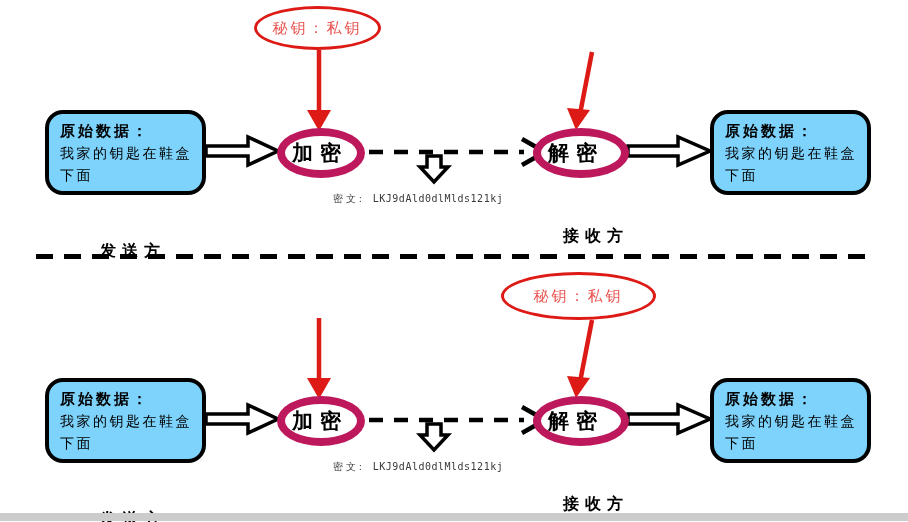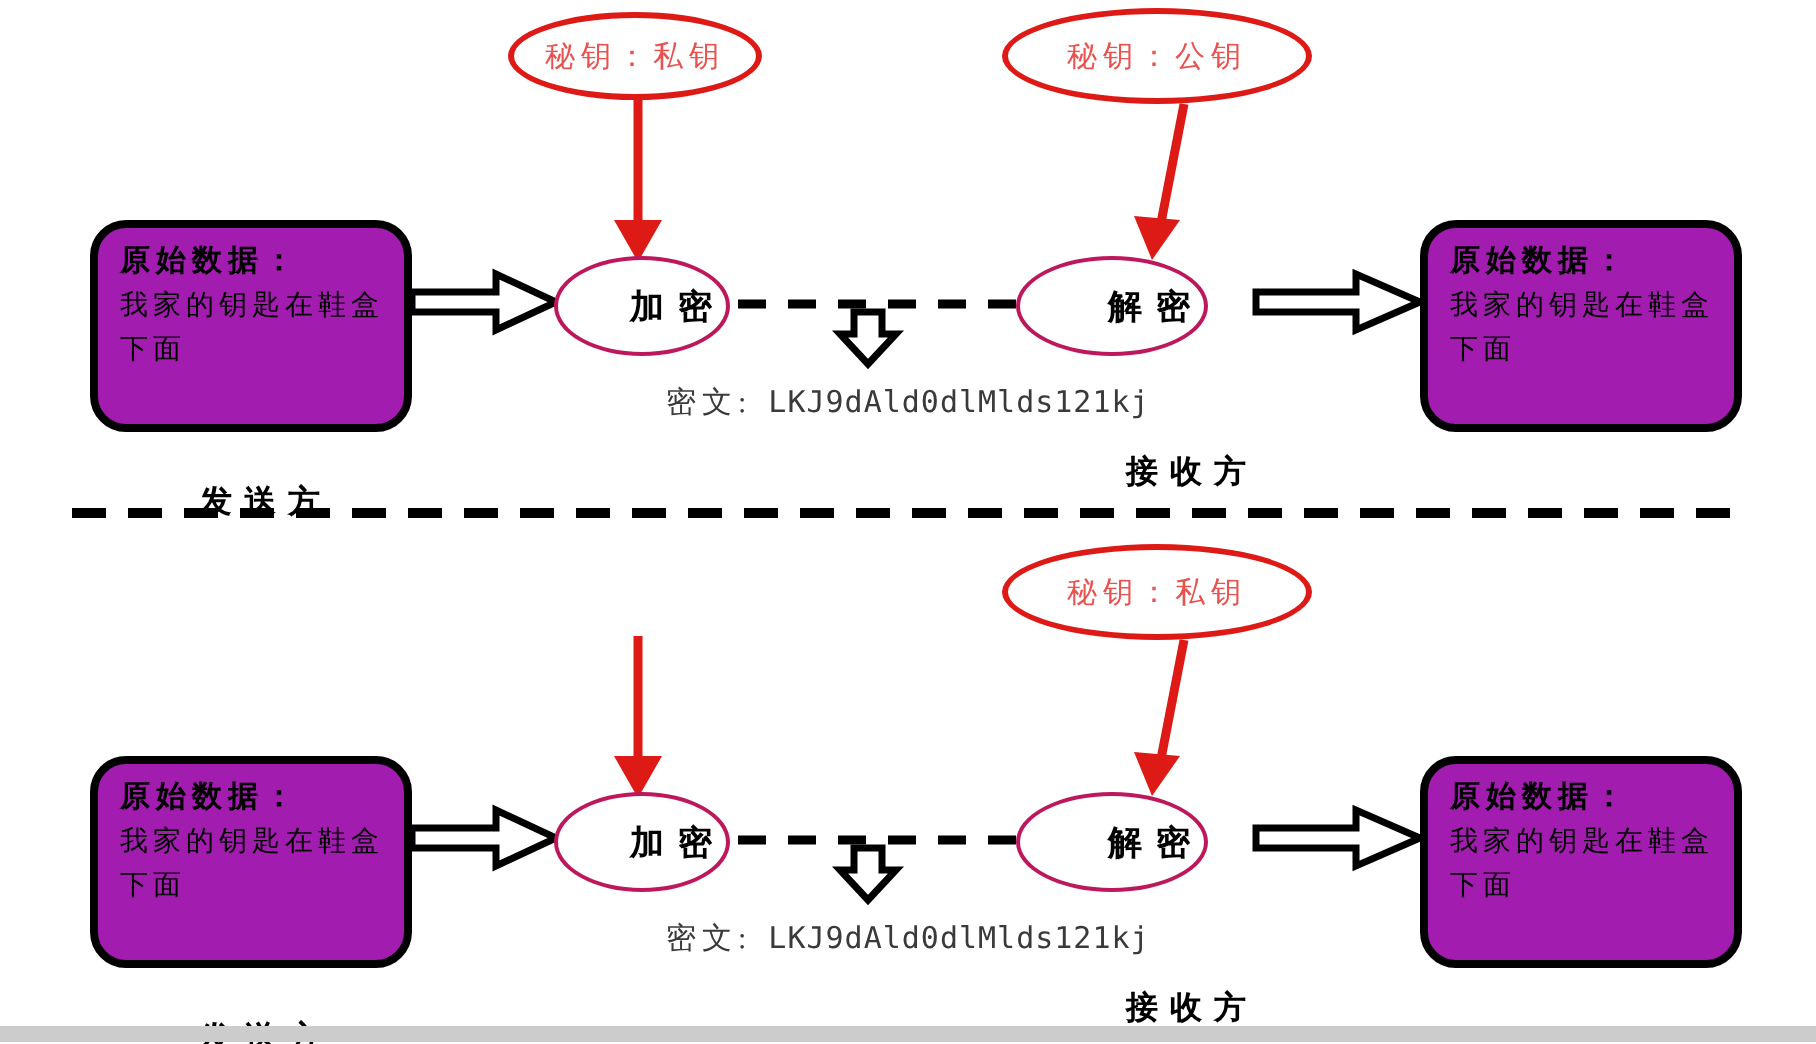--- a/index.html
+++ b/index.html
@@ -42,56 +42,56 @@
     letter-spacing: 3px;
     background: #fff;
   }
   .key-left  { left: 254px; top: 6px;  width: 127px; height: 44px; }
   .key-right { left: 501px; top: 4px;  width: 155px; height: 48px; }
 
   .data-box {
     position: absolute;
     top: 110px;
     width: 161px;
-    height: 106px;
+    height: 85px;
     border: 4px solid #000;
     border-radius: 18px;
     padding: 6px 9px 4px 11px;
-    background: #a21caf;
+    background: #7dd3fc;
     font-size: 14px;
     line-height: 1.55;
     letter-spacing: 2.5px;
   }
   .data-box .box-title { font-weight: bold; font-size: 15px; letter-spacing: 3px; }
   .box-source { left: 45px; }
   .box-dest   { left: 710px; }
 
   .proc-ellipse {
     position: absolute;
     top: 128px;
     height: 50px;
-    border: 2px solid #be185d;
+    border: 8px solid #be185d;
     border-radius: 50%;
     display: flex;
     align-items: center;
-    justify-content: flex-end;
-    font-size: 17px;
+    justify-content: flex-start;
+    font-size: 21px;
     font-weight: bold;
     letter-spacing: 7px;
     text-indent: 7px;
     background: #fff;
   }
   .encrypt { left: 277px; width: 88px; }
-  .decrypt { left: 508px; width: 96px; }
+  .decrypt { left: 533px; width: 96px; }
 
   .cipher-line {
     position: absolute;
     left: 333px;
     top: 192px;
-    font-size: 15px;
+    font-size: 10px;
     color: #3a3a3a;
     letter-spacing: 1px;
     white-space: nowrap;
   }
   .cipher-line .cipher-label {
     font-family: "Liberation Serif", "DejaVu Serif", serif;
     letter-spacing: 3px;
     margin-right: 8px;
   }
   .cipher-line .cipher-value {
@@ -161,23 +161,20 @@
       </g>
 
       <g>
         <polygon points="628,146 678,146 678,137 710,151 678,165 678,156 628,156" fill="#ffffff" stroke="#000" stroke-width="3.5"></polygon>
       </g>
     </svg>
 
     <div class="key-ellipse key-left">
       <span>秘钥：私钥</span>
     </div>
-    <div class="key-ellipse key-right">
-      <span>秘钥：公钥</span>
-    </div>
 
     <div class="data-box box-source">
       <div class="box-title">原始数据：</div>
       <div class="box-body">我家的钥匙在鞋盒下面</div>
     </div>
 
     <div class="proc-ellipse encrypt">
       <span>加密</span>
     </div>
     <div class="proc-ellipse decrypt">

